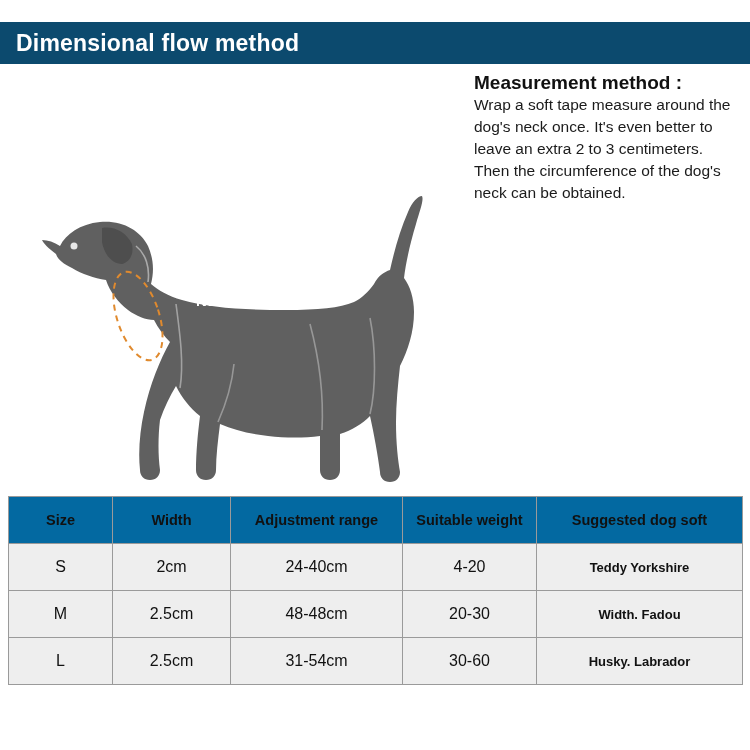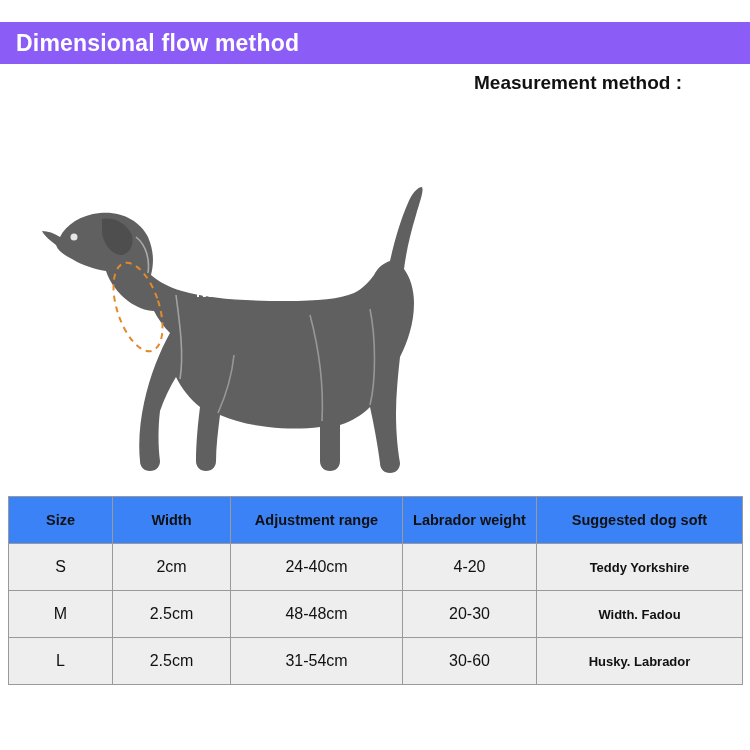--- a/index.html
+++ b/index.html
@@ -16,37 +16,37 @@
     position: relative;
   }
 
   
   .header {
     position: absolute;
     left: 0;
     top: 22px;
     width: 750px;
     height: 42px;
-    background: #8b5cf6;
+    background: #0c4a6e;
     display: flex;
     align-items: center;
   }
   .header-title {
     color: #ffffff;
     font-size: 23px;
     font-weight: bold;
     padding-left: 16px;
     letter-spacing: 0.2px;
   }
 
   
   .illustration {
     position: absolute;
     left: 0;
-    top: 55px;
+    top: 64px;
     width: 750px;
     height: 420px;
   }
 
   .dog-svg {
     position: absolute;
     left: 18px;
     top: 40px;
   }
 
@@ -95,21 +95,21 @@
   table.size-table td {
     border: 1px solid #9a9a9a;
     text-align: center;
     height: 44px;
     font-size: 15px;
     color: #111;
   }
   table.size-table thead th {
     font-weight: bold;
     font-size: 14.5px;
-    background: #3b82f6;
+    background: #0369a1;
   }
   table.size-table tbody td {
     background: #eeeeee;
     font-size: 16px;
   }
   table.size-table tbody td.size-cell {
     font-size: 16px;
   }
   table.size-table tbody td.breed-cell {
     font-weight: bold;
@@ -192,37 +192,38 @@
     <path d="M 352 214 C 358 244, 358 286, 352 310" stroke="#bdbdbd" stroke-width="1.6" fill="none" opacity="0.6"></path>
 
     <ellipse cx="120" cy="212" rx="21" ry="46" transform="rotate(-18 120 212)" fill="none" stroke="#e08a2e" stroke-width="2" stroke-dasharray="6 5"></ellipse>
   </svg>
 
   <div class="neck-label">NECK</div>
 </div>
 
 <div class="measure-block">
   <div class="measure-title">Measurement method :</div>
+  <div class="measure-body">Wrap a soft tape measure around the dog's neck once. It's even better to leave an extra 2 to 3 centimeters. Then the circumference of the dog's neck can be obtained.</div>
 </div>
 
 <div class="table-wrap">
   <table class="size-table">
     <colgroup>
       <col class="col-size">
         <col class="col-width">
         <col class="col-adj">
         <col class="col-weight">
         <col class="col-breed">
     </colgroup>
     <thead>
       <tr>
         <th>Size</th>
         <th>Width</th>
         <th>Adjustment range</th>
-        <th>Labrador weight</th>
+        <th>Suitable weight</th>
         <th>Suggested dog soft</th>
       </tr>
     </thead>
     <tbody>
       <tr>
         <td class="size-cell">S</td>
         <td>2cm</td>
         <td>24-40cm</td>
         <td>4-20</td>
         <td class="breed-cell">Teddy Yorkshire</td>

